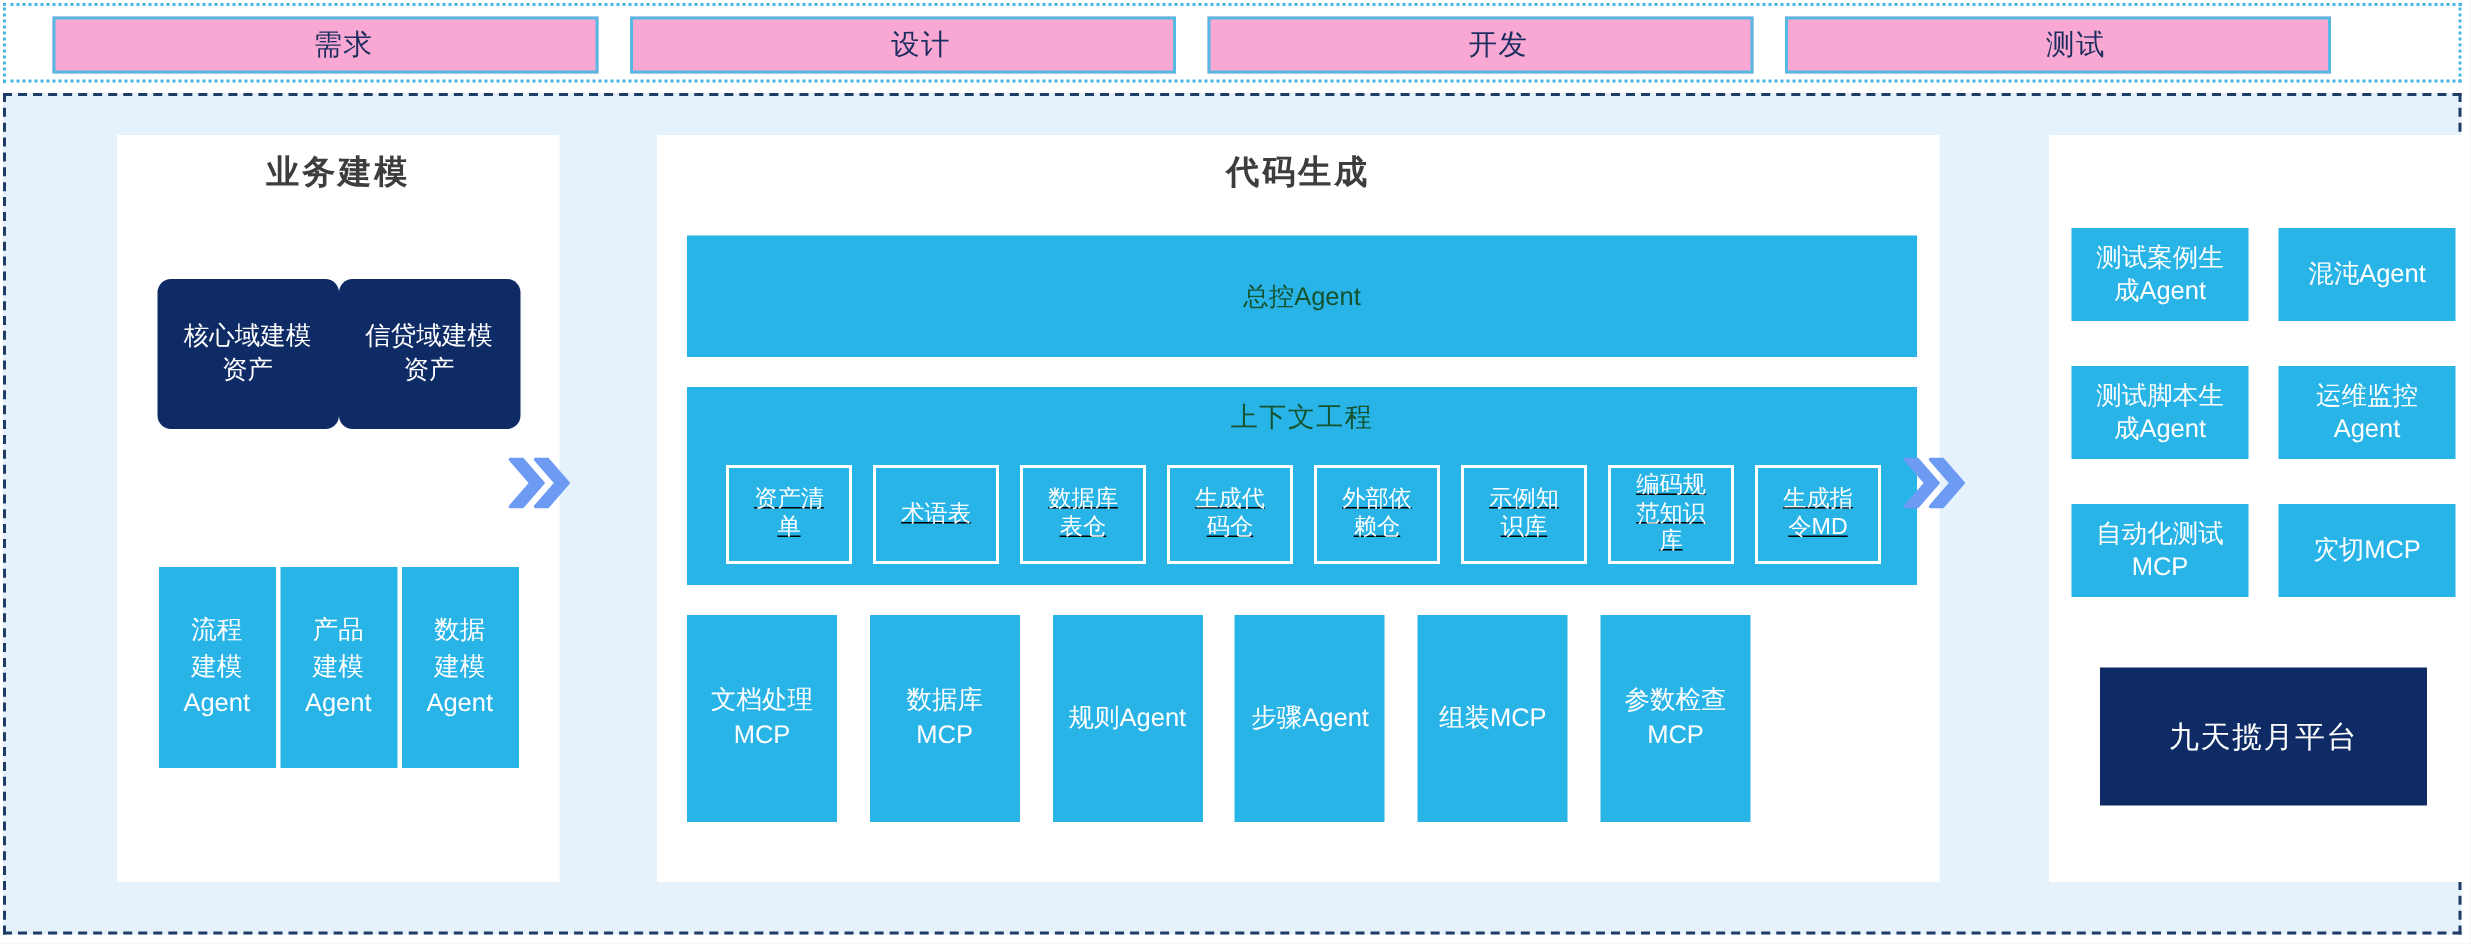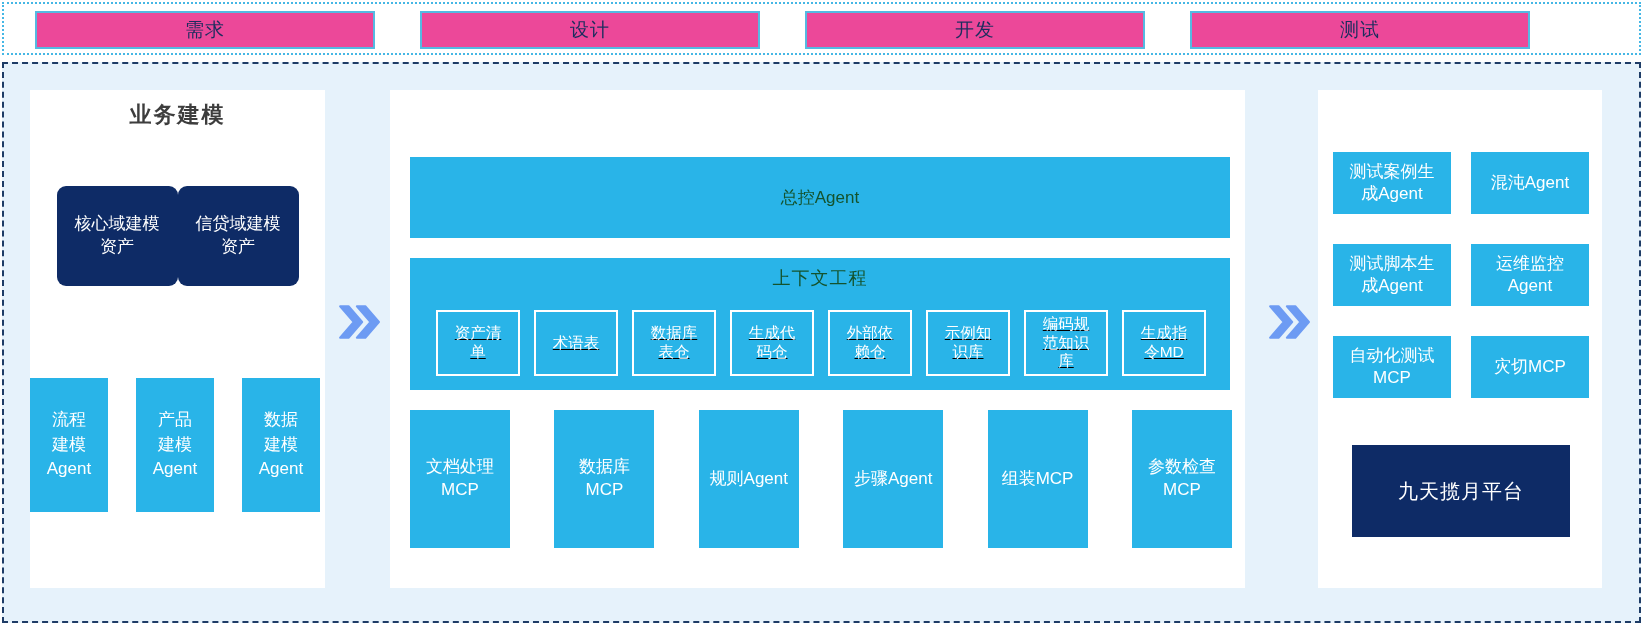--- a/index.html
+++ b/index.html
@@ -8,46 +8,46 @@
     font-family:"Liberation Sans","DejaVu Sans",sans-serif;
     -webkit-font-smoothing:antialiased;
   }
   
   .top-strip{
     position:absolute;left:2px;top:2px;width:1635px;height:49px;
     border:2px dotted #45b7e5;background:#ffffff;
   }
   .phase-box{
     position:absolute;top:7px;width:336px;height:34px;
-    background:#ec4899;border:2px solid #55b9e2;
+    background:#f9a8d4;border:2px solid #55b9e2;
     display:flex;align-items:center;justify-content:center;
-    color:#1b2d5e;font-size:19px;letter-spacing:1px;
+    color:#1b2d5e;font-size:19px;letter-spacing:1px;padding-left:24px;
   }
   .phase-0{left:31px}.phase-1{left:416px}.phase-2{left:801px}.phase-3{left:1186px}
   
   .main-area{
     position:absolute;left:2px;top:62px;width:1639px;height:561px;
     border:2px dashed #1e3c66;background:#e6f2fb;box-sizing:border-box;
   }
-  .panel{position:absolute;background:#ffffff;}
+  .panel{position:absolute;background:#ffffff;margin-left:48px;}
   .panel-title{
     position:absolute;top:10px;left:0;width:100%;margin:0;text-align:center;
     color:#3d3d3d;font-size:22px;font-weight:bold;letter-spacing:2px;
   }
   .panel-left{left:26px;top:26px;width:295px;height:498px;}
   .panel-mid{left:386px;top:26px;width:855px;height:498px;}
   .panel-right{left:1314px;top:26px;width:284px;height:498px;}
   
   .assets-row{position:absolute;top:96px;left:0;width:100%;display:flex;justify-content:center;}
   .asset-box{
     width:121px;height:100px;background:#0e2b66;border-radius:9px;
     color:#ffffff;font-size:17px;line-height:1.35;text-align:center;
     display:flex;align-items:center;justify-content:center;white-space:pre-line;
   }
-  .agents-row{position:absolute;top:288px;left:0;width:100%;display:flex;justify-content:flex-start;gap:28px;}
+  .agents-row{position:absolute;top:288px;left:0;width:100%;display:flex;justify-content:center;gap:3px;}
   .agent-box{
     width:78px;height:134px;background:#29b4e8;
     color:#ffffff;font-size:17px;line-height:1.45;text-align:center;
     display:flex;align-items:center;justify-content:center;white-space:pre-line;
   }
   
   .chevron{position:absolute;top:236px;width:42px;height:44px;color:#6d9bf3;}
   .chevron-1{left:334px}.chevron-2{left:1264px}
   .chevron svg{display:block;width:100%;height:100%;}
   
@@ -63,21 +63,21 @@
   .context-items{
     position:absolute;top:52px;left:26px;right:14px;height:66px;
     display:flex;gap:14px;text-decoration:underline;
   }
   .context-item{
     width:84px;height:66px;border:2px solid #ffffff;box-sizing:border-box;
     color:#ffffff;font-size:15.5px;line-height:1.2;text-align:center;
     display:flex;align-items:center;justify-content:center;white-space:pre-line;
   }
   .tools-row{
-    position:absolute;left:20px;top:320px;width:822px;height:138px;
+    position:absolute;left:20px;top:320px;width:709px;height:138px;
     display:flex;justify-content:space-between;
   }
   .tool-box{
     width:100px;height:138px;background:#29b4e8;
     color:#ffffff;font-size:17px;line-height:1.35;text-align:center;
     display:flex;align-items:center;justify-content:center;white-space:pre-line;
   }
   
   .test-grid{
     position:absolute;left:15px;top:62px;
@@ -131,20 +131,21 @@
     </section>
 
     <div class="chevron chevron-1">
       <svg viewBox="0 0 40 42" fill="currentColor" stroke="currentColor" stroke-width="2" stroke-linejoin="round">
         <path d="M2 6 L10 6 L23 21 L10 36 L2 36 L15 21 Z"></path>
         <path d="M18 6 L26 6 L39 21 L26 36 L18 36 L31 21 Z"></path>
       </svg>
     </div>
 
     <section class="panel panel-mid">
+      <h2 class="panel-title">代码生成</h2>
       <div class="master-bar">总控Agent</div>
       <div class="context-block">
         <div class="context-title">上下文工程</div>
         <div class="context-items">
           <div class="context-item">资产清
 单</div>
           <div class="context-item">术语表</div>
           <div class="context-item">数据库
 表仓</div>
           <div class="context-item">生成代

